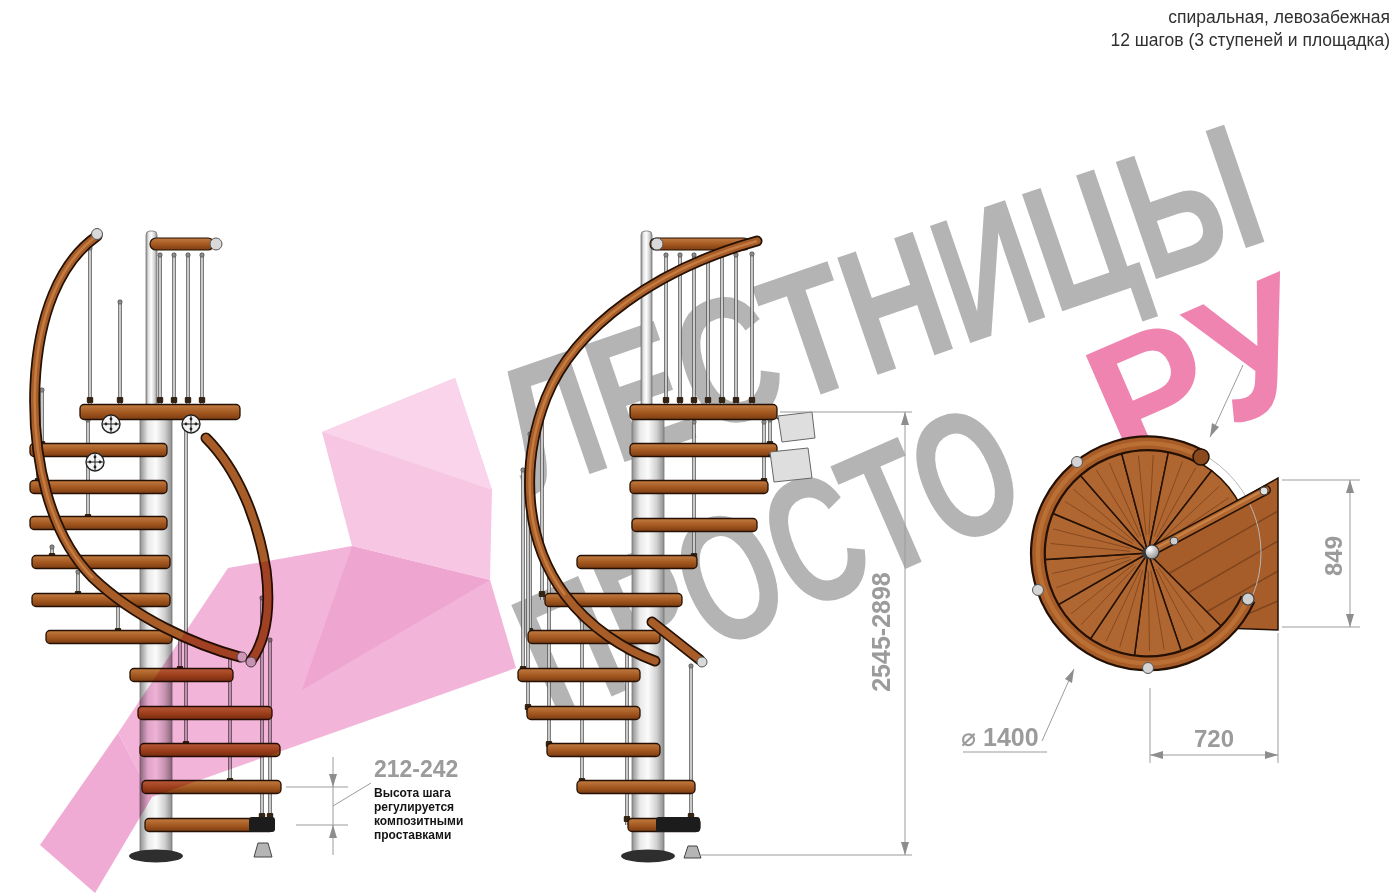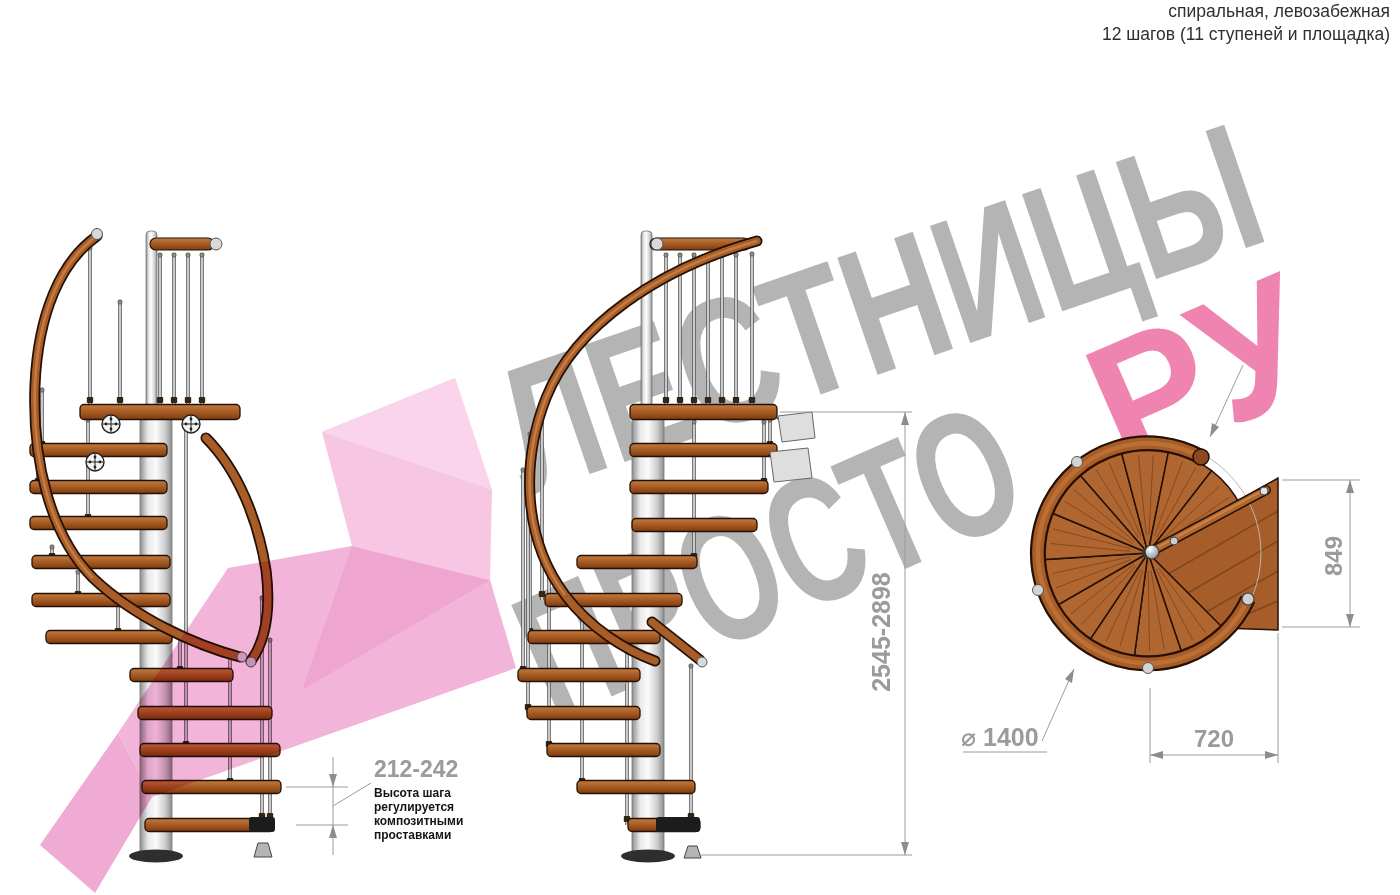--- a/index.html
+++ b/index.html
@@ -1,18 +1,18 @@
 <!DOCTYPE html>
 <html><head>
 <meta charset="utf-8">
 <style>
   html,body{margin:0;padding:0;background:#fff;}
   .canvas{position:relative;width:1400px;height:895px;background:#ffffff;overflow:hidden;
           font-family:"Liberation Sans","DejaVu Sans",sans-serif;}
-  .hdr{position:absolute;top:0;right:10px;text-align:right;color:#303030;
+  .hdr{position:absolute;top:6px;right:10px;text-align:right;color:#303030;
        font-size:17.5px;line-height:23px;font-weight:500;}
   svg{position:absolute;left:0;top:0;isolation:isolate;}
   .dimtxt{font-family:"Liberation Sans","DejaVu Sans",sans-serif;font-weight:bold;fill:#9b9b9b;}
   .notetxt{font-family:"Liberation Sans","DejaVu Sans",sans-serif;font-weight:bold;fill:#141414;font-size:12px;}
   .wm{font-family:"Liberation Sans","DejaVu Sans",sans-serif;font-weight:bold;}
   .dimline{stroke:#9b9b9b;stroke-width:1;fill:none;}
   .arrow{fill:#8d8d8d;}
 </style>
 </head>
 <body>
@@ -416,15 +416,15 @@
       <polygon points="118,733 228,568 352,546 490,580 516,668 152,797" fill="#f3b4da"></polygon>
       <polygon points="352,546 490,580 302,690" fill="#eea6d1"></polygon>
       <polygon points="152,797 118,733 40,845 95,893" fill="#f0abd4"></polygon>
       <polygon points="322,432 455,378 492,490 490,580 352,546" fill="#f6c6e2"></polygon>
       <polygon points="322,432 455,378 492,490" fill="#f9d4ea"></polygon>
     </g>
   </svg>
 
   <div class="hdr">
     <div>спиральная, левозабежная</div>
-    <div>12 шагов (11 ступеней и площадка)</div>
+    <div>12 шагов (3 ступеней и площадка)</div>
   </div>
 </div>
 
 </body></html>

